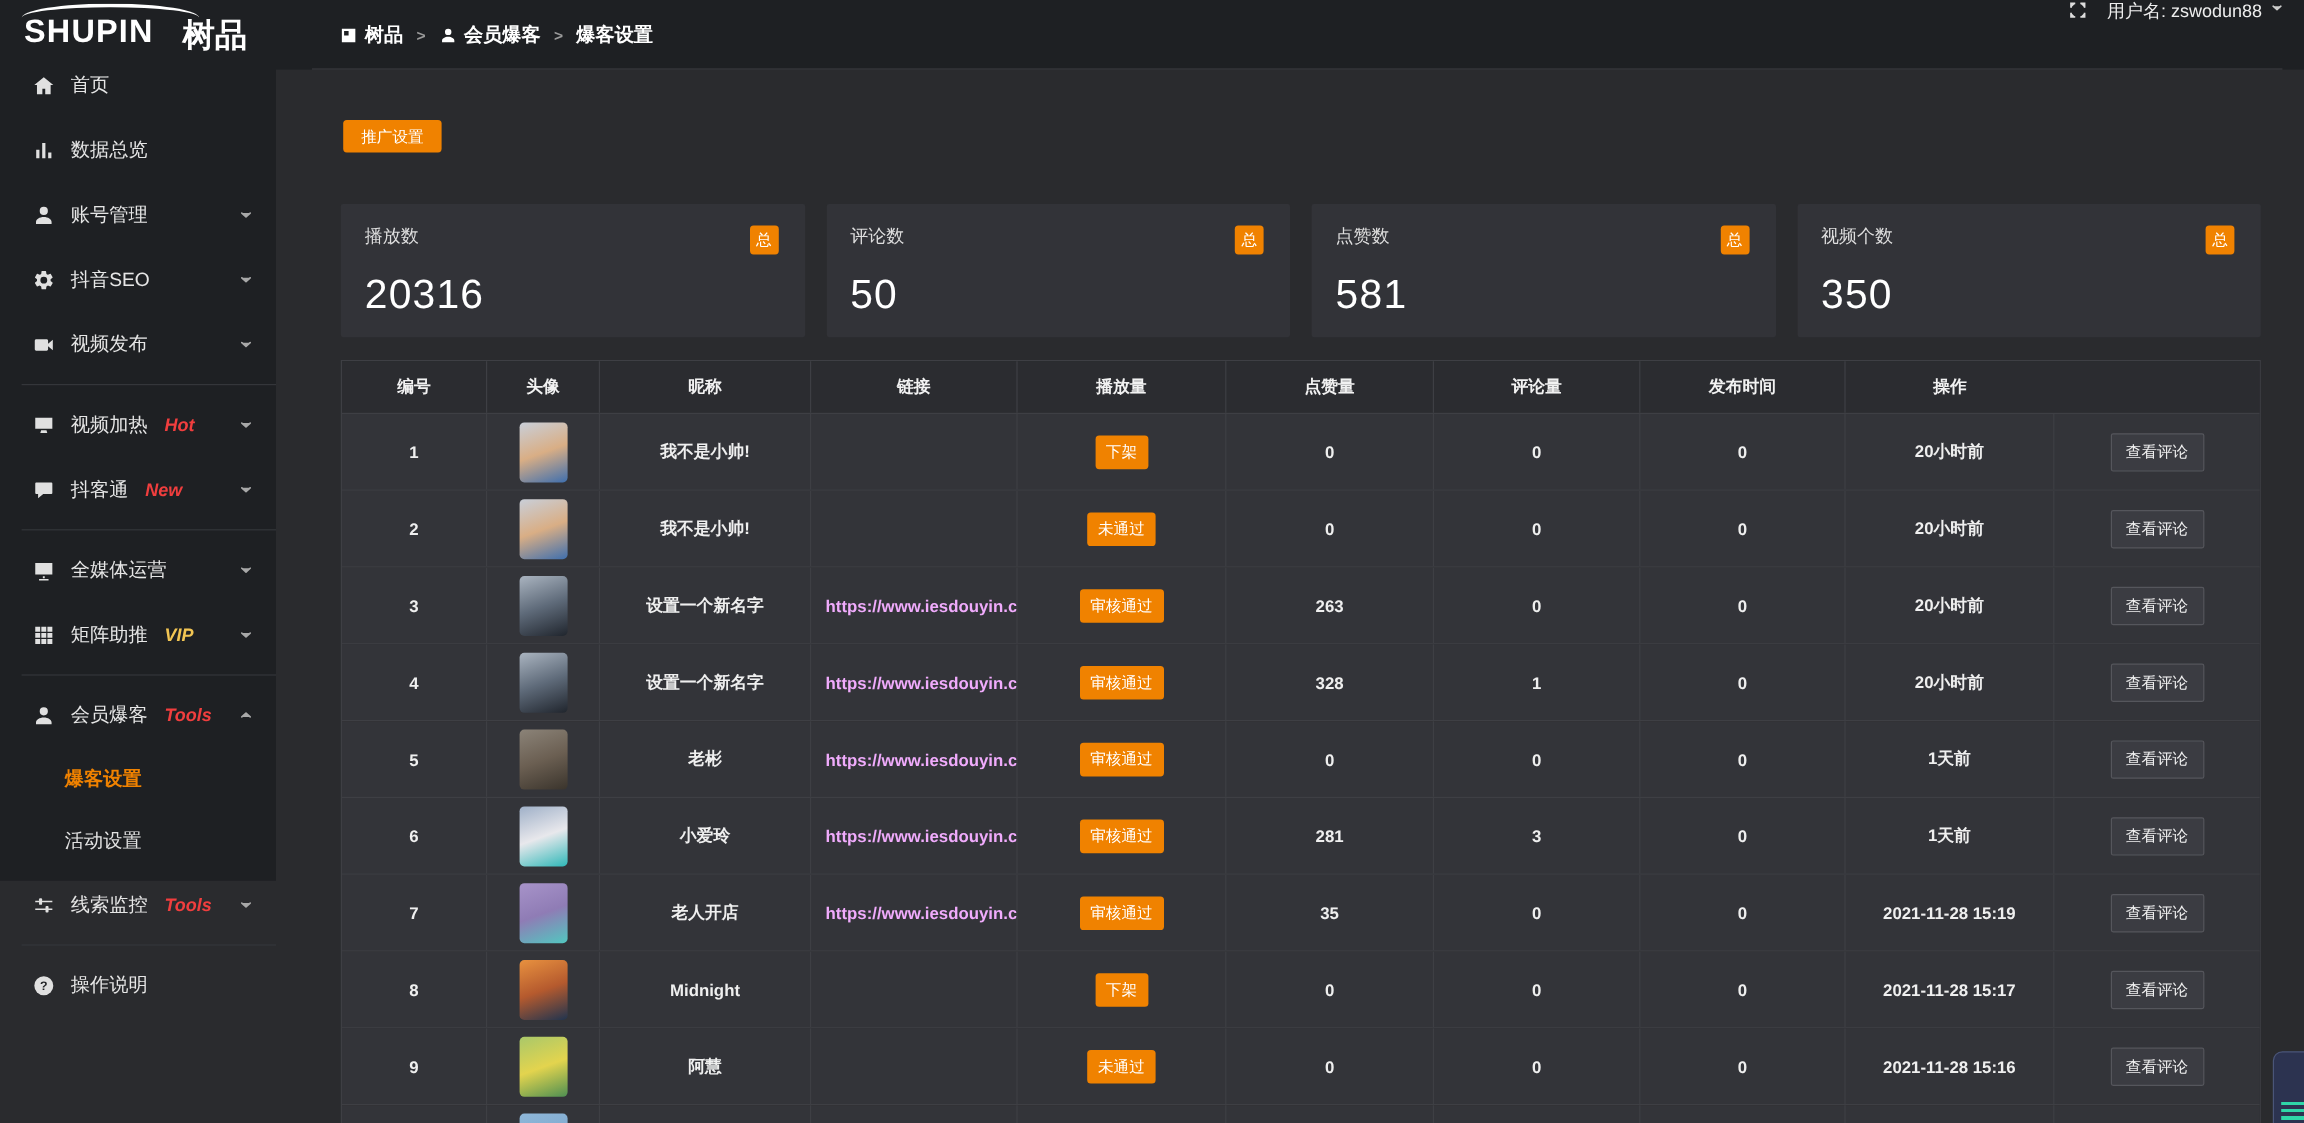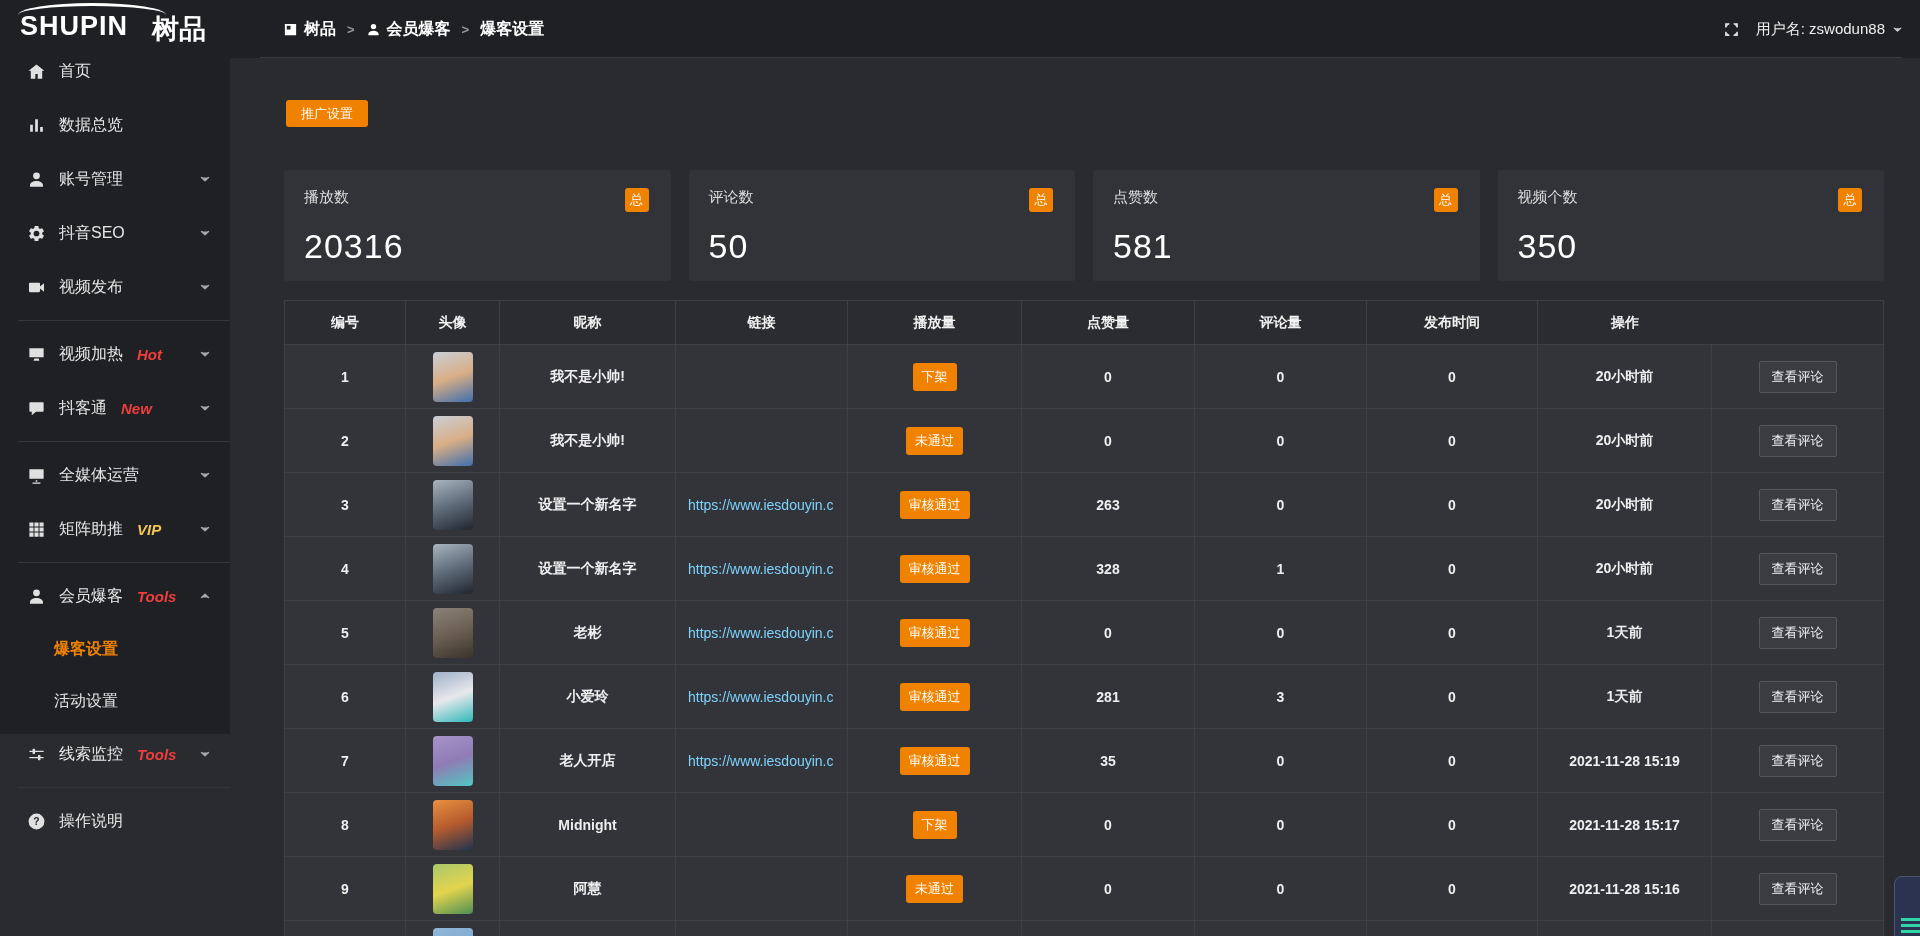--- a/index.html
+++ b/index.html
@@ -57,21 +57,21 @@
   }
   .breadcrumb {
     position:absolute; left:53px; top:0; height:58px;
     display:flex; align-items:center; gap:11px;
   }
   .bc-item { display:flex; align-items:center; gap:6px; color:#fff; font-size:16px; font-weight:600; cursor:pointer; }
   .bc-icon { width:15px; height:15px; color:#fff; }
   .bc-sep { color:#9a9a9a; font-size:13px; font-weight:bold; }
   .topbar-right {
     position:absolute; right:16px; top:0; height:58px;
-    display:flex; align-items:center; gap:16px;
+    display:flex; align-items:flex-start; gap:16px;
   }
   .fs-icon { width:17px; height:17px; color:#ddd; cursor:pointer; }
   .username { font-size:15px; color:#eee; font-weight:500; cursor:pointer; }
   .uc-icon { width:13px; height:13px; color:#ccc; margin-left:-10px; cursor:pointer; }
   
   .content { position:absolute; left:284px; top:58px; width:1600px; }
   .promo-btn {
     display:block; margin:42px 0 0 2px; width:82px; height:27px;
     background:#f08200; color:#fff; border:none; border-radius:3px;
     font-size:13px; font-family:inherit; cursor:pointer;
@@ -104,21 +104,21 @@
   .tr { height:64px; background:#333439; border-bottom:1px solid #3e3f44; }
   .tr:last-child { border-bottom:none; }
   .td {
     display:flex; align-items:center; justify-content:center;
     font-size:14px; font-weight:600; color:#efefef;
     border-right:1px solid #3e3f44; overflow:hidden;
   }
   .td:last-child { border-right:none; }
   .td-link { justify-content:flex-start; padding-left:12px; }
   .link {
-    color:#7dd3fc; font-weight:400; white-space:nowrap; overflow:hidden;
+    color:#f0abfc; font-weight:700; white-space:nowrap; overflow:hidden;
     cursor:pointer; max-width:100%;
   }
   .avatar { width:40px; height:50px; border-radius:4px; }
   .status-badge {
     background:#f08200; color:#fff; font-size:13px; font-weight:400;
     padding:5px 9px; border-radius:3px; white-space:nowrap;
   }
   .action-btn {
     background:#3b3c42; border:1px solid #55565c; color:#f0f0f0;
     font-size:13px; font-family:inherit; padding:6px 12px; border-radius:2px;

